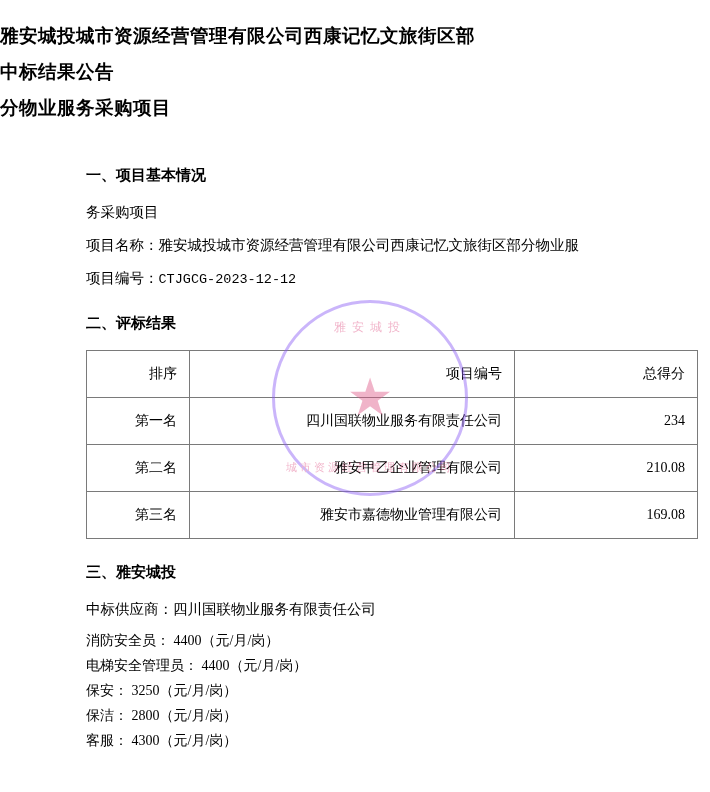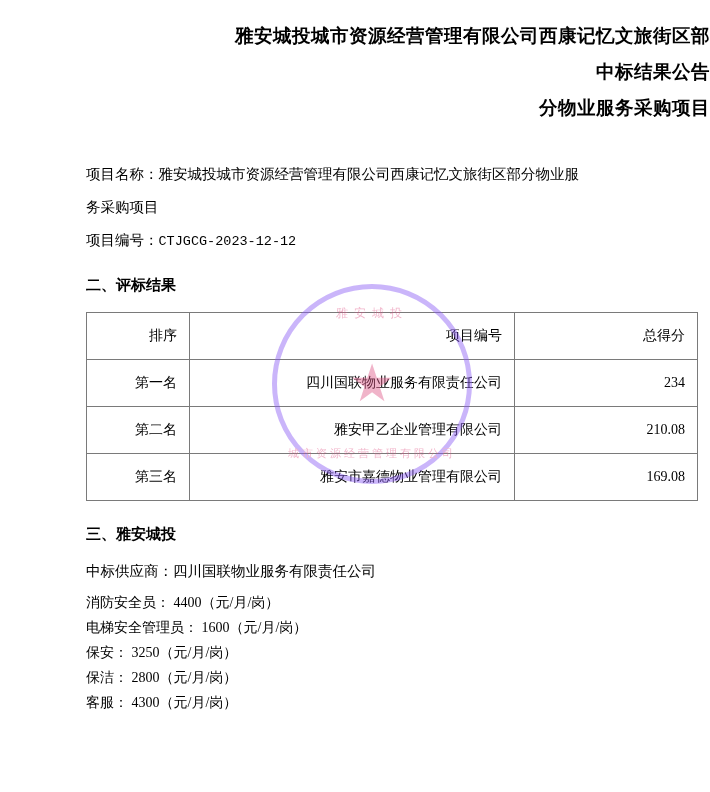--- a/index.html
+++ b/index.html
@@ -19,21 +19,21 @@
     position: relative;
     width: 710px;
     height: 792px;
     box-sizing: border-box;
     padding: 0;
   }
 
   
   .title-block {
     padding-top: 18px;
-    text-align: right;
+    text-align: left;
   }
   .title-line {
     font-size: 18.5px;
     font-weight: bold;
     line-height: 36px;
     letter-spacing: 0.5px;
     font-family: "Liberation Sans", "DejaVu Sans", sans-serif;
   }
 
   
@@ -91,24 +91,24 @@
     margin-top: 2px;
   }
   .price-list div {
     white-space: pre;
   }
 
   
   .seal {
     position: absolute;
     left: 272px;
-    top: 284px;
+    top: 300px;
     width: 190px;
     height: 190px;
-    border: 5px solid #8b5cf6;
+    border: 3px solid #8b5cf6;
     border-radius: 50%;
     opacity: 0.45;
     pointer-events: none;
     z-index: 5;
   }
   .seal .star {
     position: absolute;
     left: 50%;
     top: 50%;
     transform: translate(-50%, -50%);
@@ -142,26 +142,27 @@
   </div>
 
   <div class="seal">
     <div class="seal-text-top">雅安城投</div>
     <div class="star">★</div>
     <div class="seal-text-bottom">城市资源经营管理有限公司</div>
   </div>
 
   <div class="content">
 
-
+    <div class="section-heading">一、项目基本情况</div>
+
+    <div class="para">
+      <span>务采购项目</span>
+    </div>
     <div class="para">
       <span>项目名称：</span><span>雅安城投城市资源经营管理有限公司西康记忆文旅街区部分物业服</span>
-    </div>
-    <div class="para">
-      <span>务采购项目</span>
     </div>
 
     <div class="para">
       <span>项目编号：</span><span class="mono">CTJGCG-2023-12-12</span>
     </div>
 
     <div class="section-heading">二、评标结果</div>
 
     <table class="result-table">
       <thead>
@@ -193,21 +194,21 @@
     <div class="award-block">
       <div class="section-heading">三、雅安城投</div>
 
       <div class="para">
         <span>中标供应商：</span><span>四川国联物业服务有限责任公司</span>
       </div>
 
 
       <div class="price-list">
         <div>消防安全员： 4400（元/月/岗）</div>
-        <div>电梯安全管理员： 1600（元/月/岗）</div>
+        <div>电梯安全管理员： 4400（元/月/岗）</div>
         <div>保安： 3250（元/月/岗）</div>
         <div>保洁： 2800（元/月/岗）</div>
         <div>客服： 4300（元/月/岗）</div>
       </div>
     </div>
 
   </div>
 </div>
 
 </body></html>

